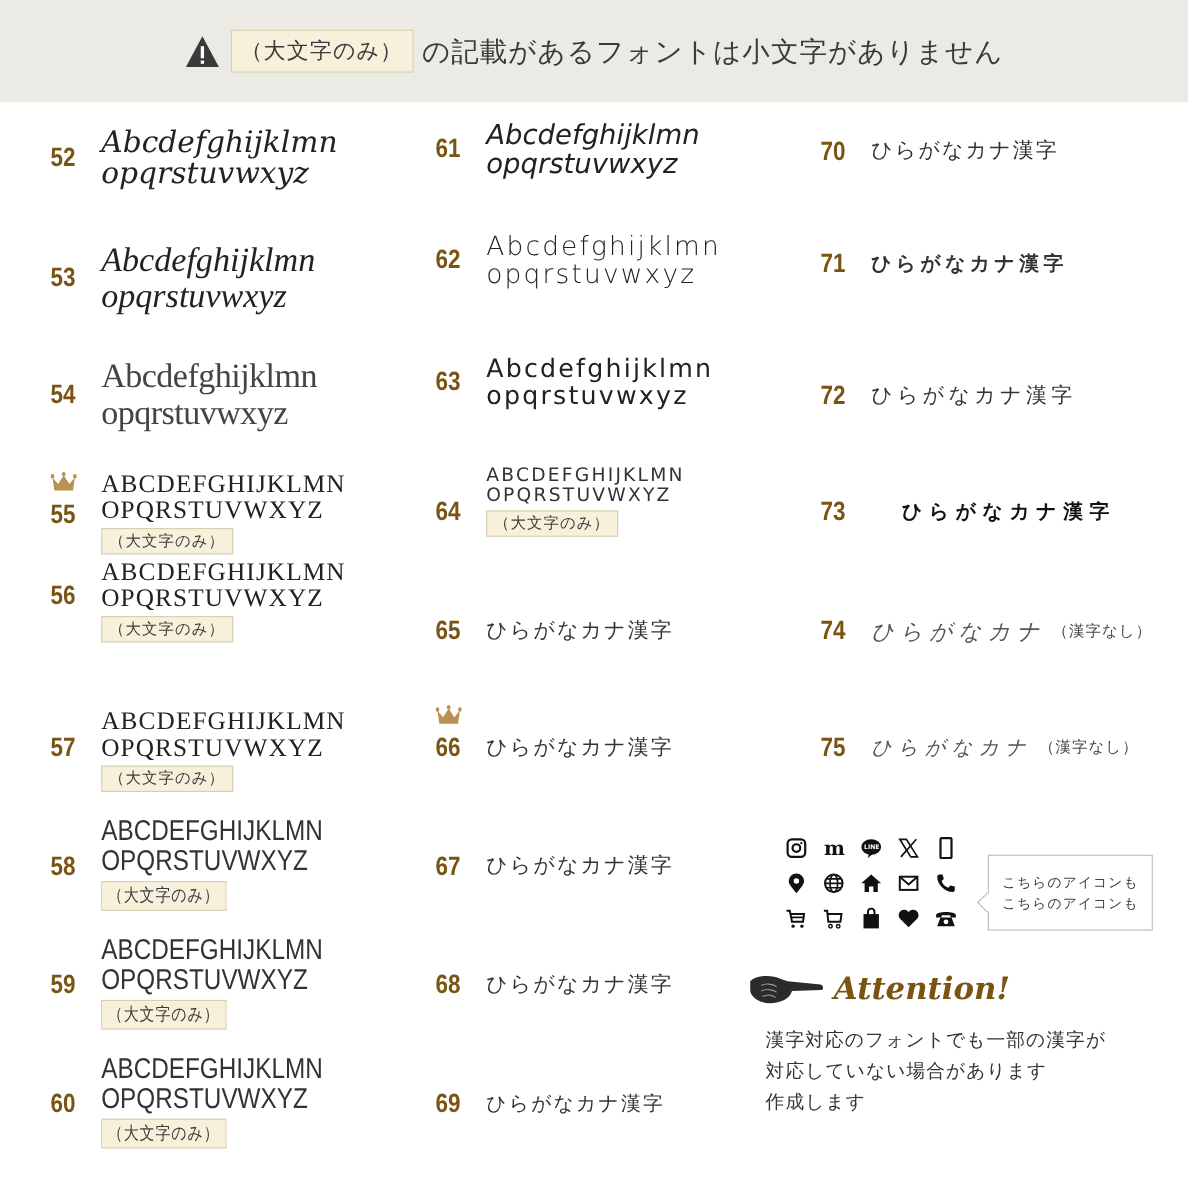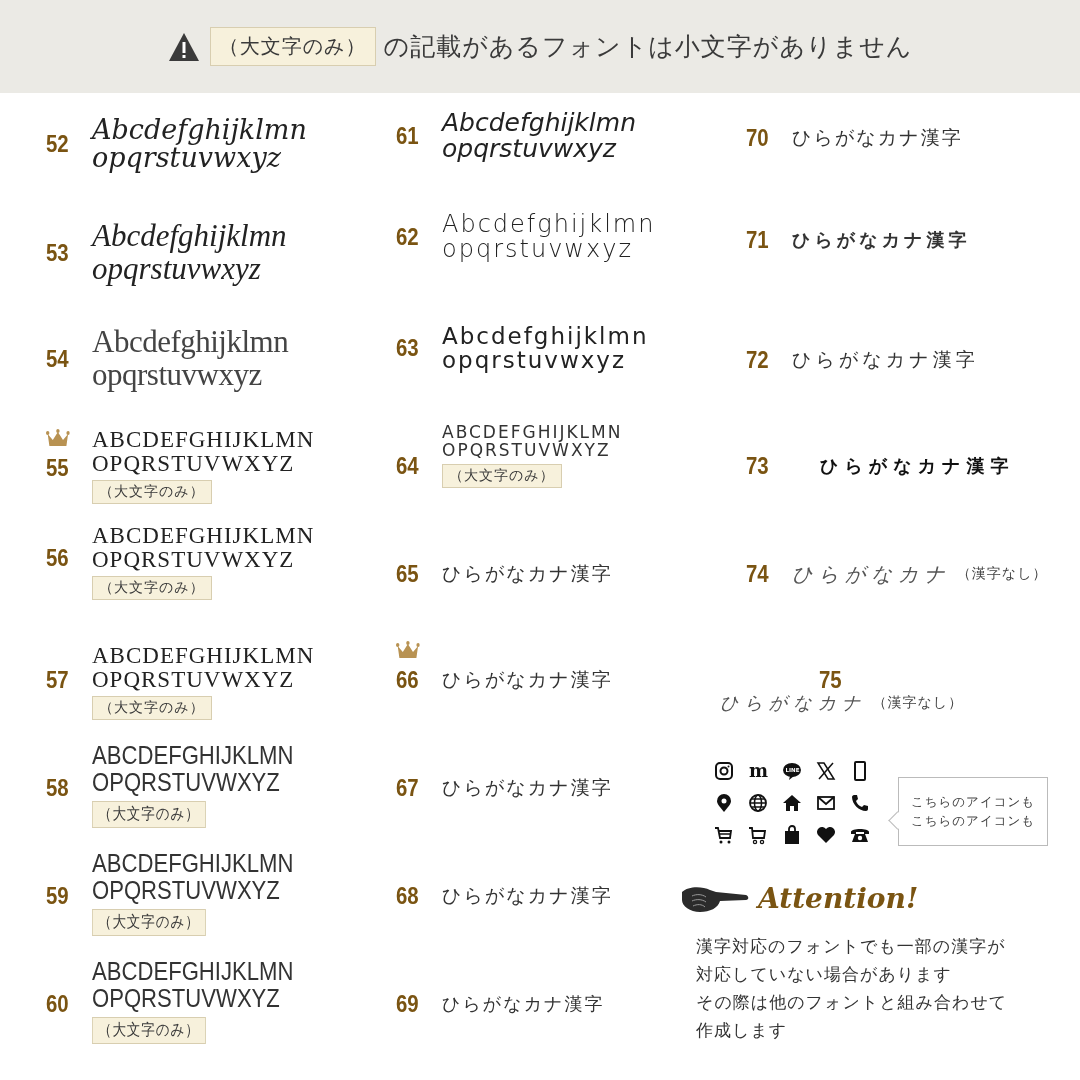--- a/index.html
+++ b/index.html
@@ -89,21 +89,21 @@
         <circle cx="26" cy="5" r="2" fill="#b89252"></circle>
     </svg>
     <span>55</span>
   </div>
   <div class="sample s-caps">
     <div class="line">ABCDEFGHIJKLMN</div>
     <div class="line">OPQRSTUVWXYZ</div>
     <span class="tag">（大文字のみ）</span>
   </div>
 </div>
-<div class="item" style="left:46px; top:524px;">
+<div class="item" style="left:46px; top:508px;">
   <div class="num" style="align-self:flex-start; margin-top:20px;">56</div>
   <div class="sample s-caps">
     <div class="line">ABCDEFGHIJKLMN</div>
     <div class="line">OPQRSTUVWXYZ</div>
     <span class="tag">（大文字のみ）</span>
   </div>
 </div>
 <div class="item" style="left:46px; top:644px;">
   <div class="num" style="align-self:flex-start; margin-top:22px;">57</div>
   <div class="sample s-caps">
@@ -229,21 +229,21 @@
       <div class="line">ひらがなカナ漢字</div>
     </div>
 </div>
 <div class="item" style="left:746px; top:560px;">
   <div class="num">74</div>
   <div class="sample s-jp s-jp-hand" style="flex-direction:row; align-items:center; font-size:20px;">
     <span class="line">ひらがなカナ</span>
     <span class="small-note">（漢字なし）</span>
   </div>
 </div>
-<div class="item" style="left:720px; top:666px;flex-direction:column;">
+<div class="item" style="left:746px; top:666px;">
   <div class="num">75</div>
   <div class="sample s-jp s-jp-hand" style="flex-direction:row; align-items:center; font-size:18px;">
     <span class="line">ひらがなカナ</span>
     <span class="small-note">（漢字なし）</span>
   </div>
 </div>
 
 <div class="icons">
   <div class="ic">
       <svg viewBox="0 0 20 20">
@@ -349,15 +349,14 @@
 <div class="attention">
   <svg width="70" height="34" viewBox="0 0 70 34">
     <path d="M2 10 C8 4 22 4 30 8 L36 10 L66 13 C69 14 69 18 66 18 L40 19 C38 26 30 30 20 30 C10 30 2 24 2 18 Z" fill="#2b2b2b"></path>
     <path d="M12 14 C16 12 22 12 26 15 M12 19 C16 17 22 17 26 20 M13 24 C17 22 22 22 25 25" fill="none" stroke="#999" stroke-width="1"></path>
   </svg>
   <span class="title">Attention!</span>
 </div>
 <div class="att-body">
   <div>漢字対応のフォントでも一部の漢字が</div>
   <div>対応していない場合があります</div>
-  <div>その際は他のフォントと組み合わせて</div>
   <div>作成します</div>
 </div>
 
 </body></html>

